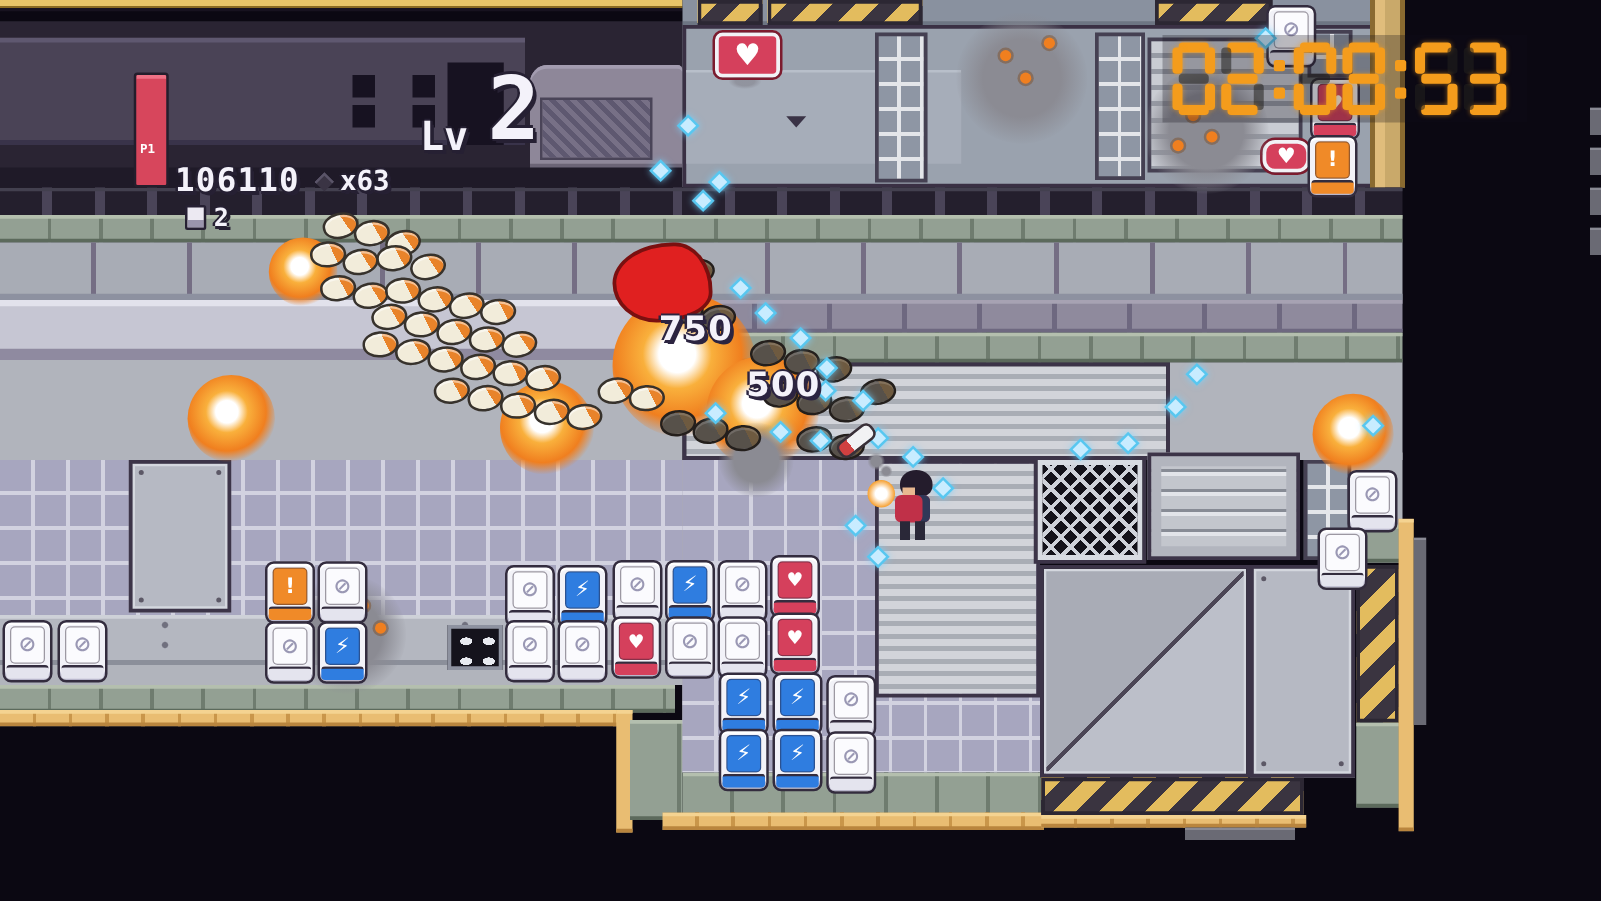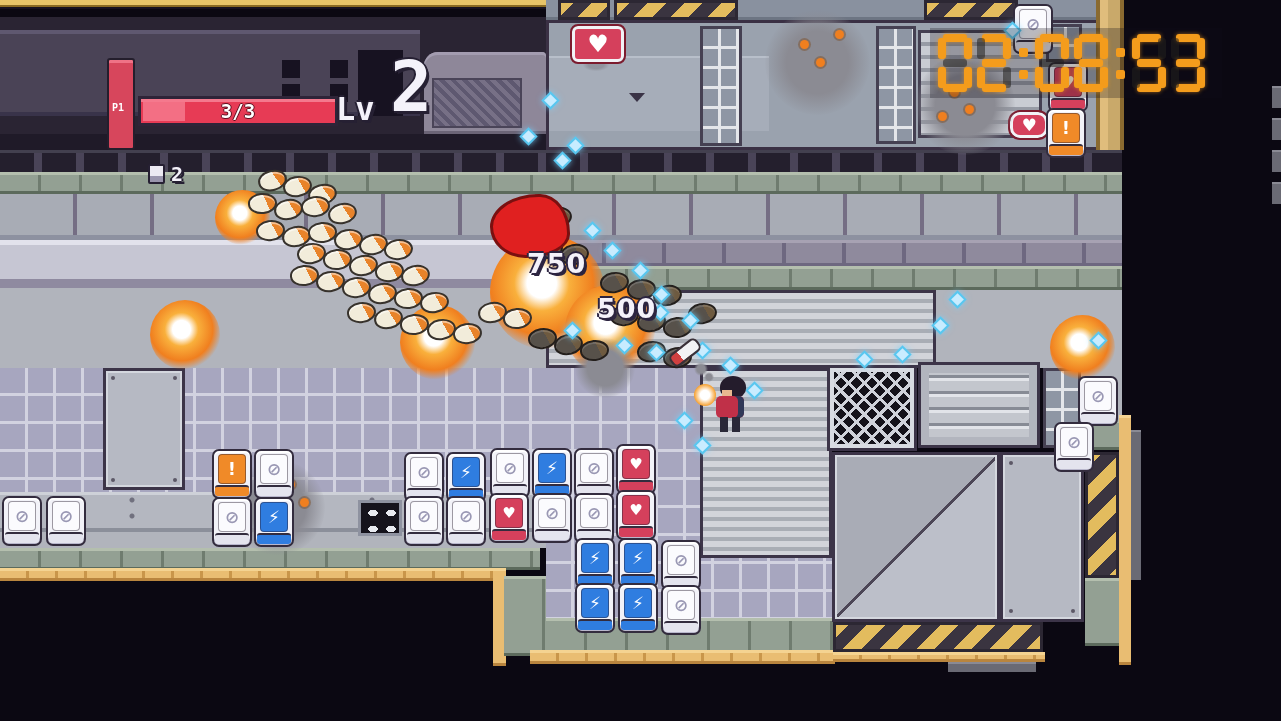--- a/index.html
+++ b/index.html
@@ -87,21 +87,21 @@
   .seg.h{width:24px;height:8px;left:5px;} .seg.v{width:8px;height:21px;}
   .seg.a{top:0;} .seg.g{top:25px;} .seg.d{top:50px;}
   .seg.f{left:0;top:4px;} .seg.b{right:0;top:4px;} .seg.e{left:0;top:33px;} .seg.c{right:0;top:33px;}
   .colon{position:relative;width:14px;height:58px;margin-right:5px;}
   .colon i{position:absolute;left:3px;width:9px;height:9px;border-radius:2px;}
   .colon i:first-child{top:14px;} .colon i:last-child{top:36px;}
   
   .hud{position:absolute;left:104px;top:54px;width:360px;height:150px;font-family:"DejaVu Sans Mono",monospace;}
   .pbar{position:absolute;left:3px;top:4px;width:24px;height:88px;background:#d7465c;border:2px solid #241e2c;border-radius:3px;
         box-shadow:inset 0 3px 0 #ef7286;}
-  .pbar span{position:absolute;left:3px;top:42px;font-size:10px;font-weight:bold;color:#fff;text-align:center;}
+  .pbar span{position:absolute;left:3px;top:54px;font-size:10px;font-weight:bold;color:#fff;text-align:center;}
   .xpbar{position:absolute;left:34px;top:5px;width:238px;height:30px;background:#eef0f6;border:3px solid #2e3856;box-sizing:border-box;}
   .xpfill{position:absolute;left:0;top:0;bottom:0;width:26px;background:#3f6be0;box-shadow:inset 0 3px 0 #7d9cf0;}
   .xptext{position:absolute;width:100%;text-align:center;top:1px;font-size:19px;font-weight:bold;color:#39415f;letter-spacing:1px;}
   .hpbar{position:absolute;left:34px;top:42px;width:200px;height:30px;background:#e73b55;border:3px solid #2e2438;box-sizing:border-box;box-shadow:inset 0 3px 0 #f4798d;}
   .hpinner{position:absolute;left:2px;top:2px;width:42px;height:20px;background:#f4798d;opacity:.85;}
   .hptext{position:absolute;width:100%;text-align:center;top:1px;font-size:19px;font-weight:bold;color:#fff;
           text-shadow:1px 0 0 #5e1020,-1px 0 0 #5e1020,0 1px 0 #5e1020,0 -1px 0 #5e1020;}
   .outline-txt{color:#f4f2fa;font-weight:bold;
           text-shadow:2px 0 0 #262033,-2px 0 0 #262033,0 2px 0 #262033,0 -2px 0 #262033,3px 3px 0 #262033;}
   .lv{position:absolute;left:232px;top:36px;font-size:32px;}
@@ -570,25 +570,26 @@
         <div class="seg e v" style="background: rgba(35, 32, 30, 0.55);"></div>
         <div class="seg f v" style="background: rgba(35, 32, 30, 0.55);"></div>
         <div class="seg g h" style="background: rgb(244, 156, 28); box-shadow: rgba(244, 156, 28, 0.6) 0px 0px 4px;"></div>
       </div>
     </div>
 
   <div class="hud">
     <div class="pbar">
       <span>P1</span>
     </div>
-    <div class="hpbar">
-      <div class="hpinner"></div>
-      <div class="hptext">3/3</div>
-    </div>
     <div class="lv outline-txt">Lv</div>
     <div class="lvnum outline-txt">2</div>
+    <div class="scorerow">
+      <span class="score outline-txt">106110</span>
+      <span class="gemicon"></span>
+      <span class="mult outline-txt">x63</span>
+    </div>
     <div class="badgerow">
       <span class="badgeicon"></span>
       <span class="badge outline-txt">2</span>
     </div>
   </div>
 
 </div>
 
 </body></html>

